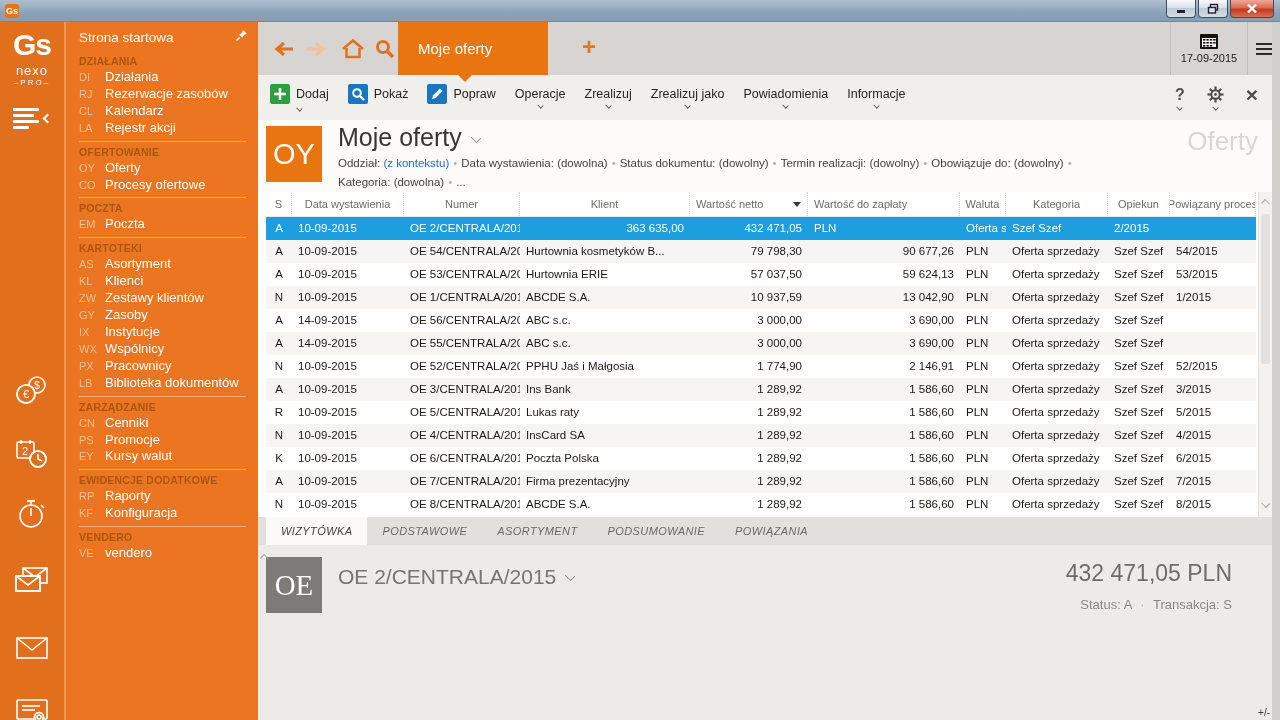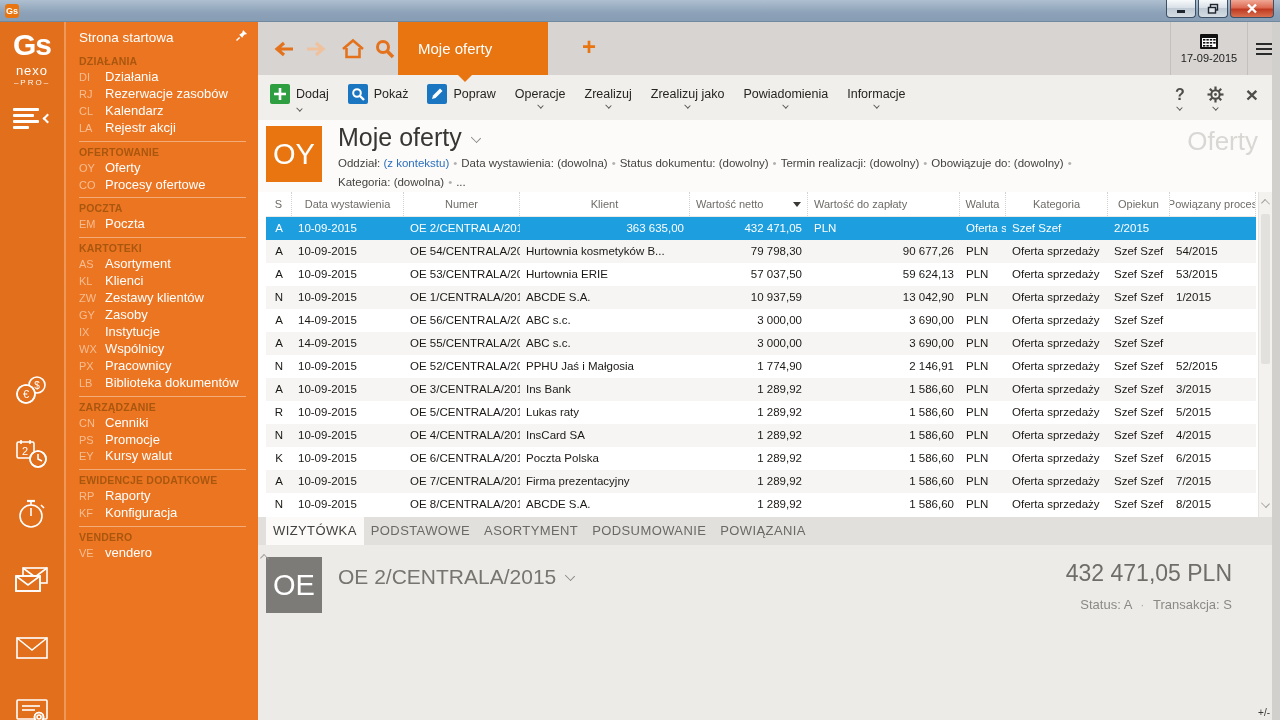--- a/index.html
+++ b/index.html
@@ -99,27 +99,27 @@
   .tr.selected .td { color:#fff; }
   .td.c { text-align:center; } .td.r { text-align:right; }
   .vscroll { position:absolute; right:0; top:0; bottom:0; width:14px; background:#f3f2ef; border-left:1px solid #e6e4e1; }
   .scroll-chev { position:absolute; left:3px; width:7px; height:7px; border-right:1.4px solid #a19f9b; border-bottom:1.4px solid #a19f9b; }
   .scroll-chev.up { transform:rotate(-135deg) scaleY(.8); }
   .scroll-chev.down { transform:rotate(45deg) scaleY(.8); }
   .vthumb { position:absolute; left:2px; right:2px; top:22px; height:150px; background:#e3e1de; border-radius:2px; }
 
   
   #tabstrip { position:absolute; left:258px; top:517px; right:8px; height:28px; background:#e2e0dd; display:flex; padding-left:8px; }
-  .btab { font-size:13px; letter-spacing:.4px; color:#6b6966; line-height:28px; padding:0 7px; }
+  .btab { font-size:11px; letter-spacing:.4px; color:#6b6966; line-height:28px; padding:0 15px;font-style:italic; }
   .btab.active { background:#fbfaf9; color:#43413d; }
 
   
   #detail { position:absolute; left:258px; top:545px; right:8px; bottom:0; background:#edebe8; }
   #oe-badge { position:absolute; left:8px; top:12px; width:56px; height:56px; background:#7d7b78;
-    color:#fff; font-size:29px; display:flex; align-items:center; justify-content:center; }
+    color:#fff; font-size:29px; display:flex; align-items:center; justify-content:center;font-family:Liberation Serif, serif; }
   #detail-title { position:absolute; left:80px; top:20px; font-size:21px; color:#77756f; }
   #detail-amount { position:absolute; right:40px; top:15px; font-size:23px; color:#6f6d68; }
   #detail-status { position:absolute; right:40px; top:52px; font-size:13px; color:#8b8984; }
   #detail-status .dot { color:#b3b1ad; margin:0 5px; }
   #zoomctl { position:absolute; right:2px; bottom:2px; font-size:10px; color:#3c3a38; }
   .det-chev { position:absolute; right:4px; top:10px; }
 
   
   #rightstrip { position:absolute; right:0; top:22px; bottom:0; width:8px; background:#d2d0cd; }
 </style>

